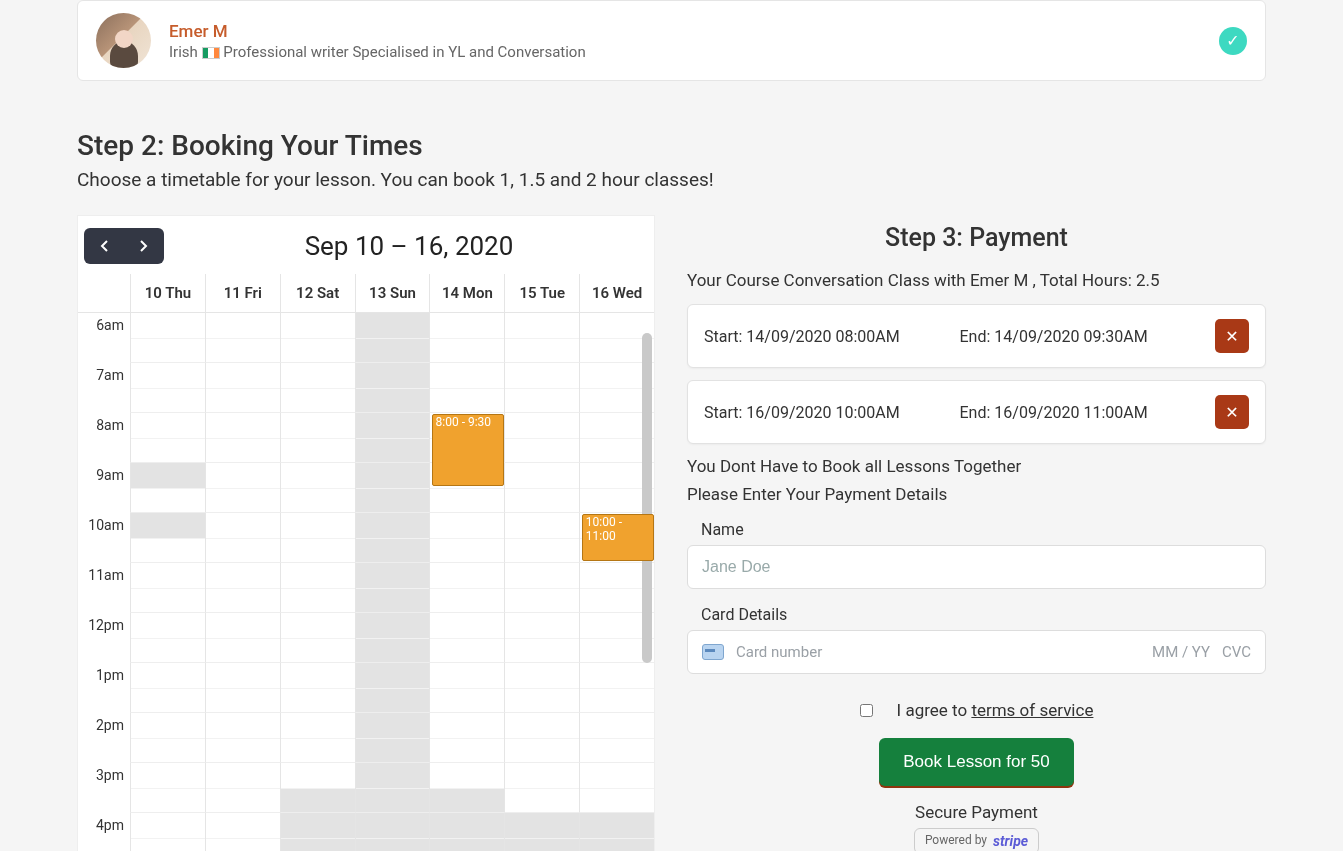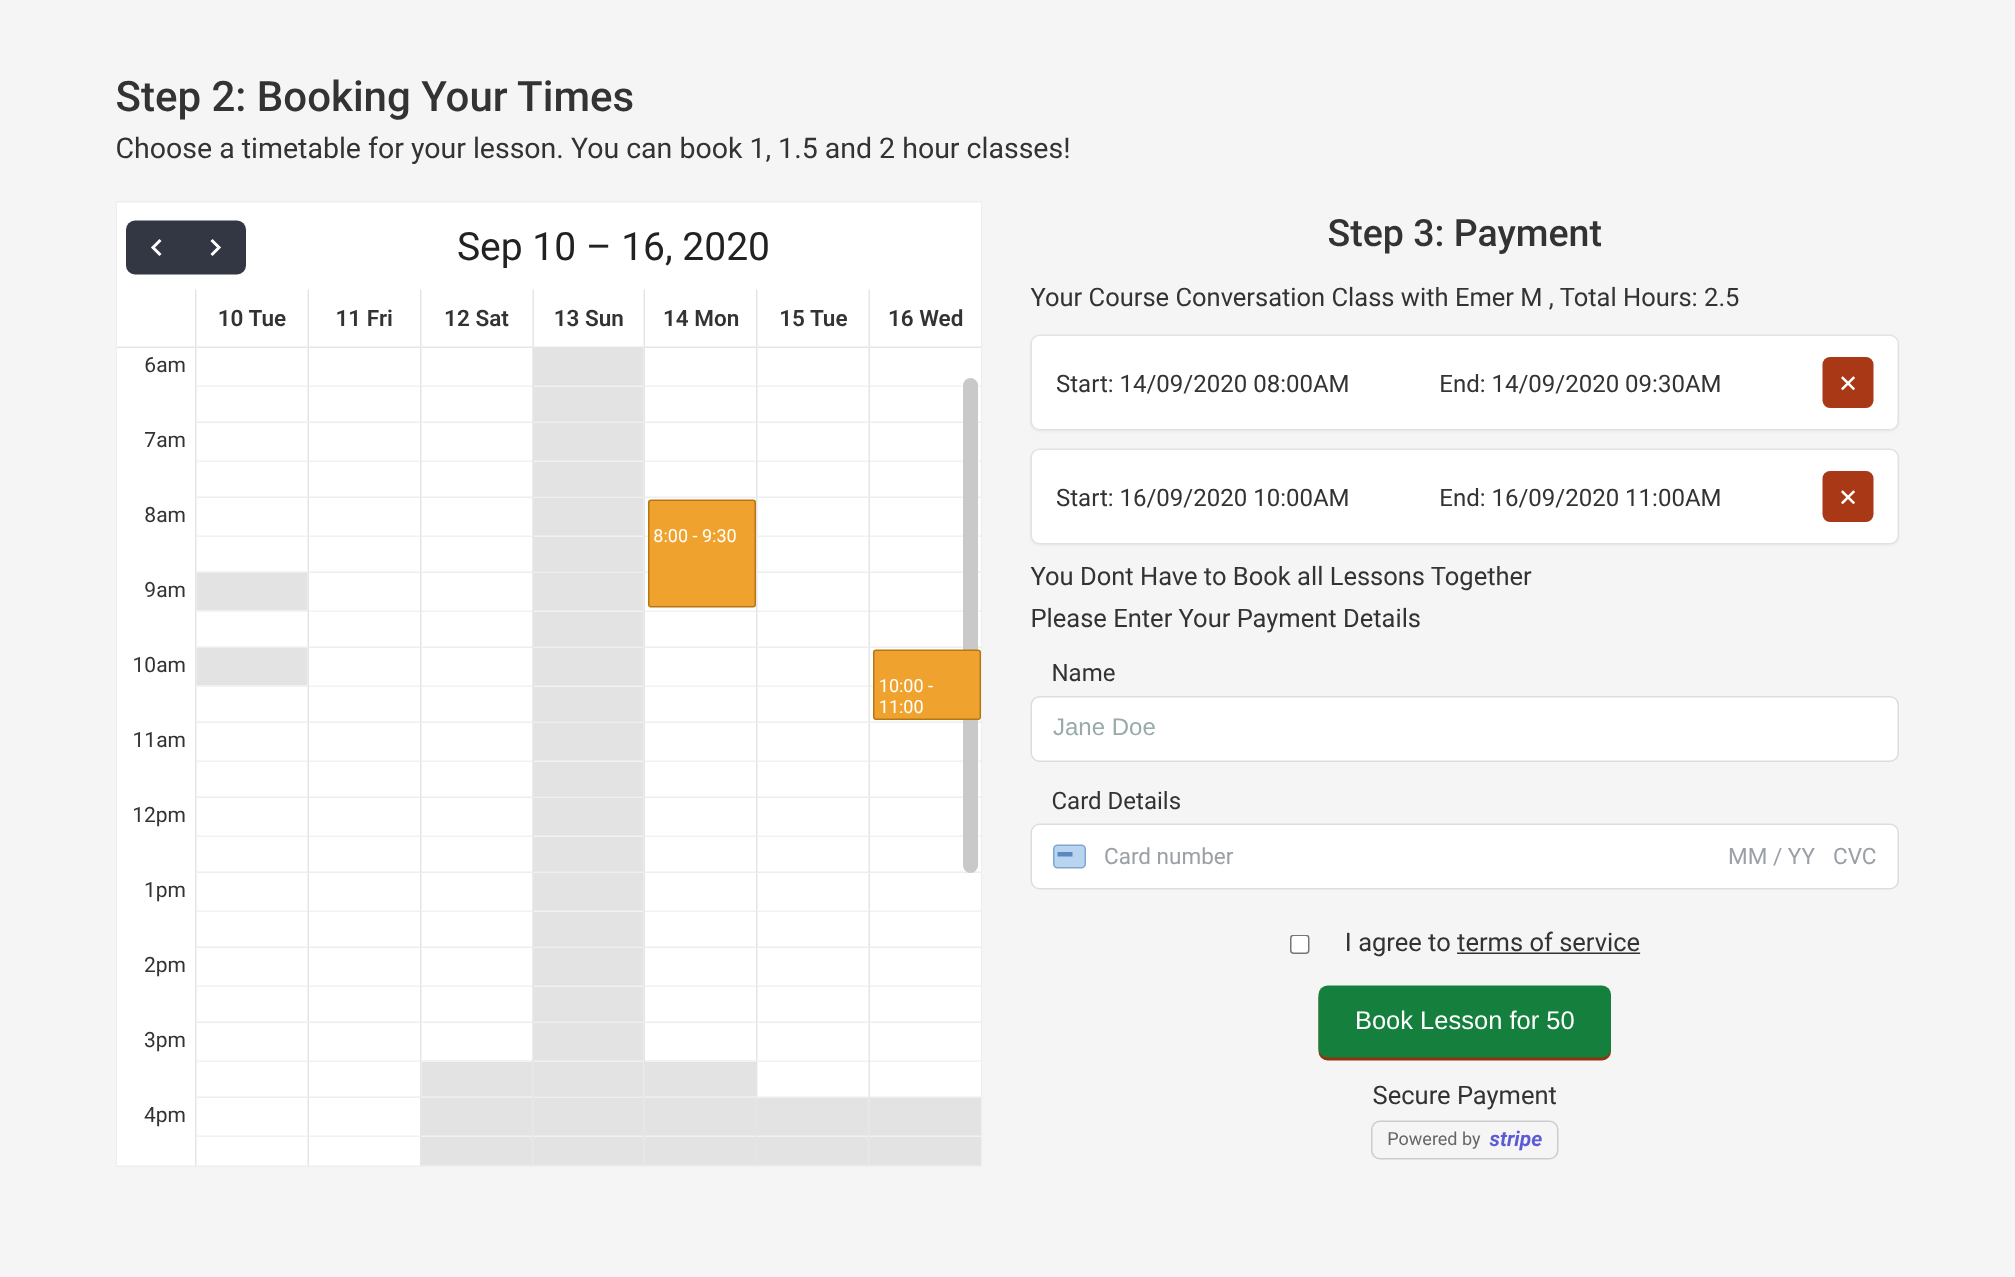--- a/index.html
+++ b/index.html
@@ -61,21 +61,21 @@
 .hours { position:absolute; left:0; top:0; width:100%; }
 .hour-row { display:flex; height:50px; }
 .hour-row .time-col { font-size:14px; text-align:right; padding-right:6px; padding-top:4px; color:#333;}
 .hour-cell { flex:1; border-left:1px solid #e5e5e5; border-bottom:1px solid #eee; position:relative;}
 .hour-cell::after{content:"";position:absolute;left:0;right:0;top:50%;border-top:1px solid #f2f2f2;}
 .busy { background:#e3e3e3; }
 .busy-half-top::before{content:"";position:absolute;left:0;right:0;top:0;height:50%;background:#e3e3e3;}
 .busy-half-bot::before{content:"";position:absolute;left:0;right:0;bottom:0;height:50%;background:#e3e3e3;}
 .event {
   position:absolute; background:#f0a22e; border:1px solid #b57614; border-radius:2px;
-  color:#fff; font-size:12px; padding:16px 3px; z-index:5; overflow:hidden;
+  color:#fff; font-size:12px; padding:0 3px; z-index:5; overflow:hidden;
 }
 .scroll-thumb{position:absolute;right:2px;top:20px;width:10px;height:330px;background:#c9c9c9;border-radius:5px;}
 .payment { flex:1; }
 .payment h2 { text-align:center; font-size:25px; font-weight:500; margin-bottom:18px; margin-top:8px;}
 .summary-line { font-size:17px; margin-bottom:14px; }
 .booking-row {
   background:#fff;border:1px solid #e2e2e2;border-radius:6px;
   display:flex;align-items:center;padding:14px 16px;margin-bottom:12px;font-size:16px;
   box-shadow:0 1px 2px rgba(0,0,0,.04);
 }
@@ -109,20 +109,32 @@
   display:inline-flex;align-items:flex-start;gap:6px;border:1px solid #ccc;border-radius:6px;
   padding:4px 10px;margin-top:6px;font-size:12px;color:#666;
 }
 .stripe-logo{font-weight:700;color:#5b5bd6;font-style:italic;font-size:14px;}
 .center{text-align:center;}
 </style>
 </head>
 <body>
 
 <div class="container">
+  <div class="teacher-card">
+    <div class="avatar"></div>
+    <div class="teacher-meta">
+      <div class="name">Emer M</div>
+      <div class="sub">
+        <span>Irish</span>
+        <span class="flag"></span>
+        <span>Professional writer Specialised in YL and Conversation</span>
+      </div>
+    </div>
+    <div class="check-badge">✓</div>
+  </div>
 
   <h2 class="step">Step 2: Booking Your Times</h2>
   <div class="step-sub">Choose a timetable for your lesson. You can book 1, 1.5 and 2 hour classes!</div>
 
   <div class="main-row">
 
     <div class="calendar">
       <div class="cal-header">
         <div class="nav-btns">
           <div class="nav-btn">
@@ -134,21 +146,21 @@
             <svg width="10" height="14" viewBox="0 0 10 14" fill="none">
                 <path d="M2 2 L7 7 L2 12" stroke-width="2"></path>
               </svg>
           </div>
         </div>
         <div class="cal-title">Sep 10 – 16, 2020</div>
       </div>
 
       <div class="day-row">
         <div class="time-col"></div>
-        <div class="day-head">10 Tue</div>
+        <div class="day-head">10 Thu</div>
         <div class="day-head">11 Fri</div>
         <div class="day-head">12 Sat</div>
         <div class="day-head">13 Sun</div>
         <div class="day-head">14 Mon</div>
         <div class="day-head">15 Tue</div>
         <div class="day-head">16 Wed</div>
       </div>
 
       <div class="body-wrap">
         <div class="hours" id="hours">

